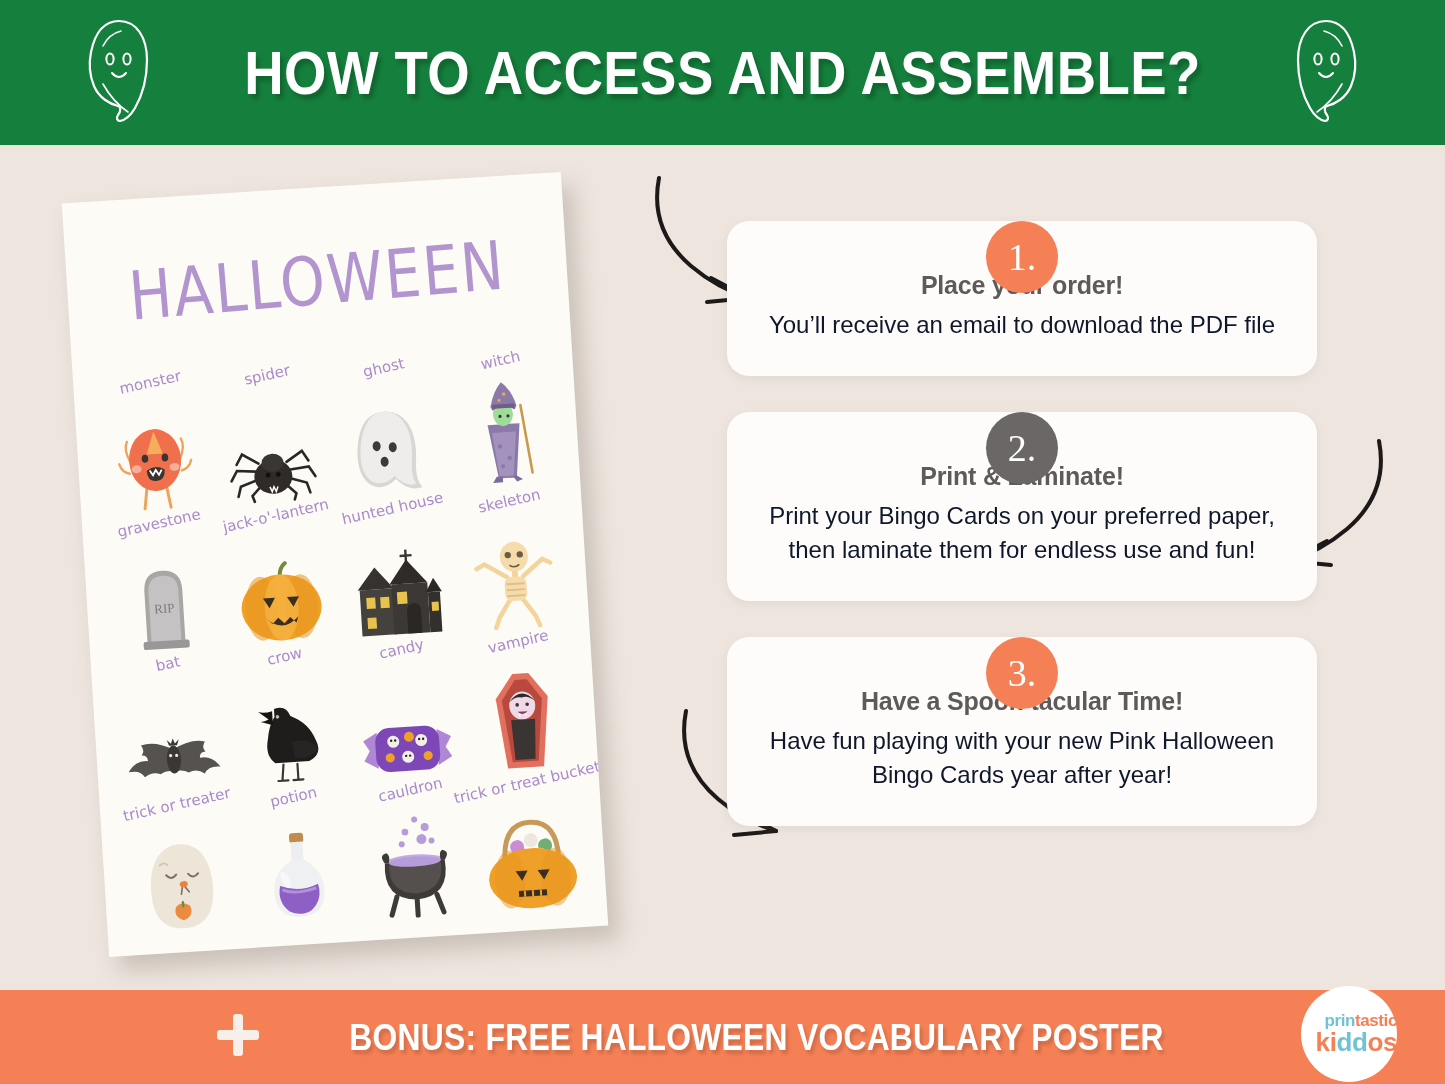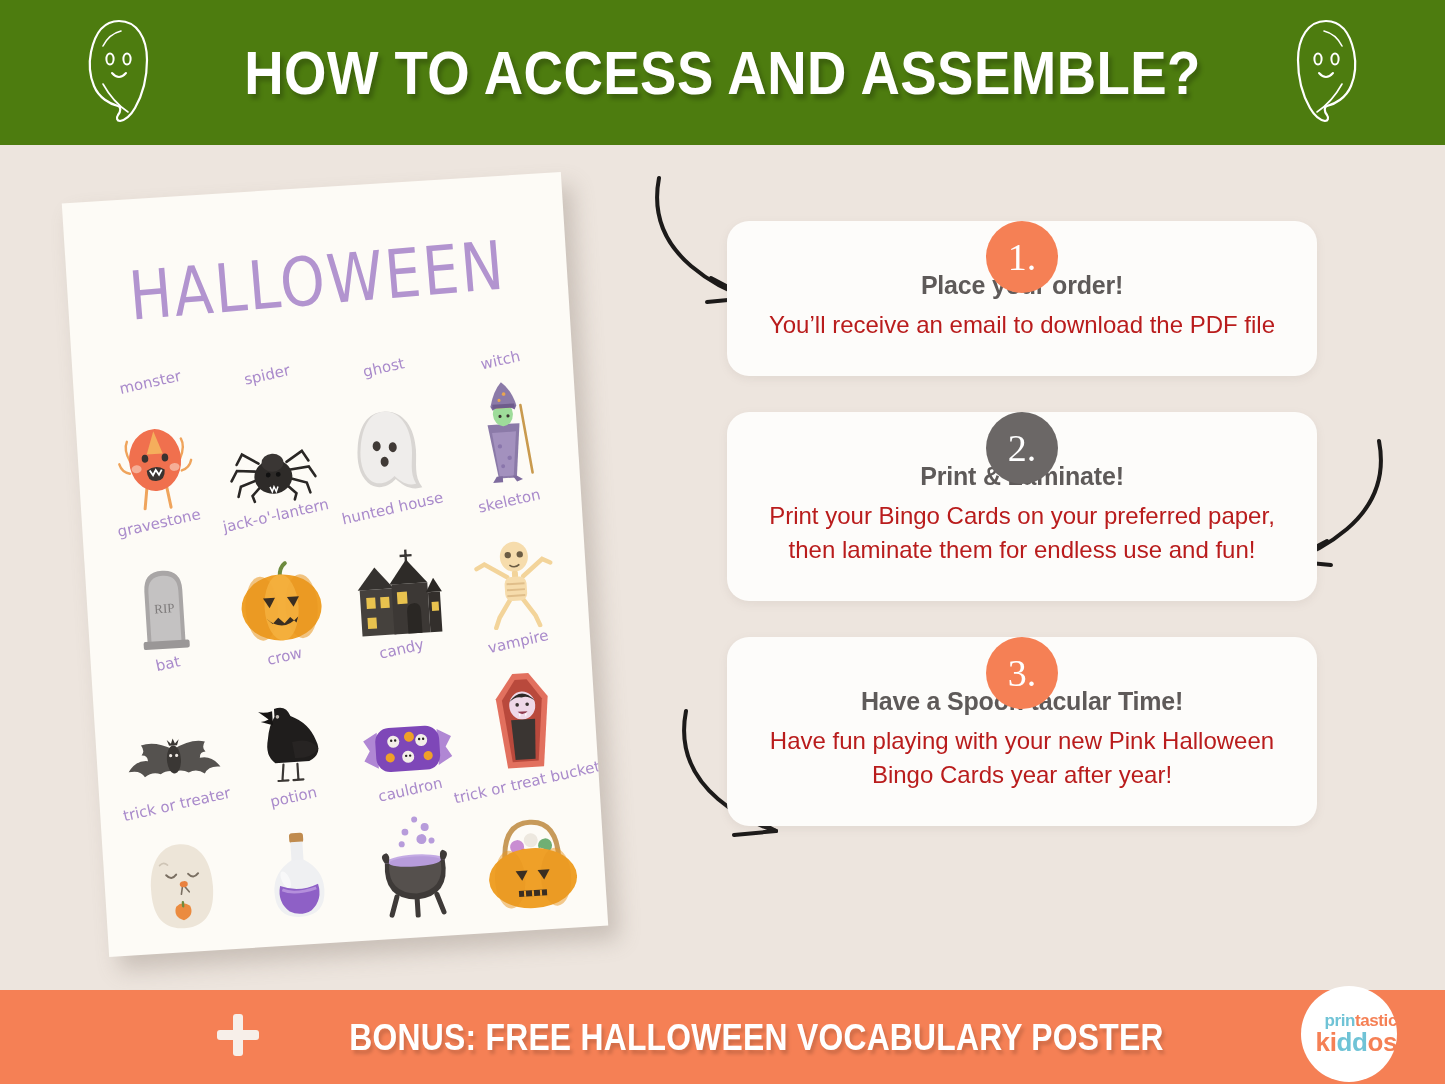--- a/index.html
+++ b/index.html
@@ -16,21 +16,21 @@
     background: #EBE3DC;
     position: relative;
   }
 
   
   .header-bar {
     position: absolute;
     left: 0; top: 0;
     width: 1445px;
     height: 145px;
-    background: #4d7c0f;
+    background: #15803d;
     display: flex;
     align-items: center;
     justify-content: center;
     gap: 24px;
   }
   .ghost-icon { display: block; }
   .header-title {
     font-family: "Liberation Sans Narrow", "Liberation Sans", sans-serif;
     font-size: 62px;
     font-weight: bold;
@@ -142,21 +142,21 @@
   }
   .step-heading {
     font-size: 25px;
     font-weight: bold;
     color: #5E5A59;
     margin-bottom: 8px;
     letter-spacing: -0.2px;
   }
   .step-body {
     font-size: 24px;
-    color: #b91c1c;
+    color: #0f172a;
     line-height: 1.42;
     font-weight: 300;
   }
 
   
   .bottom-bar {
     position: absolute;
     left: 0; top: 990px;
     width: 1445px;
     height: 94px;

